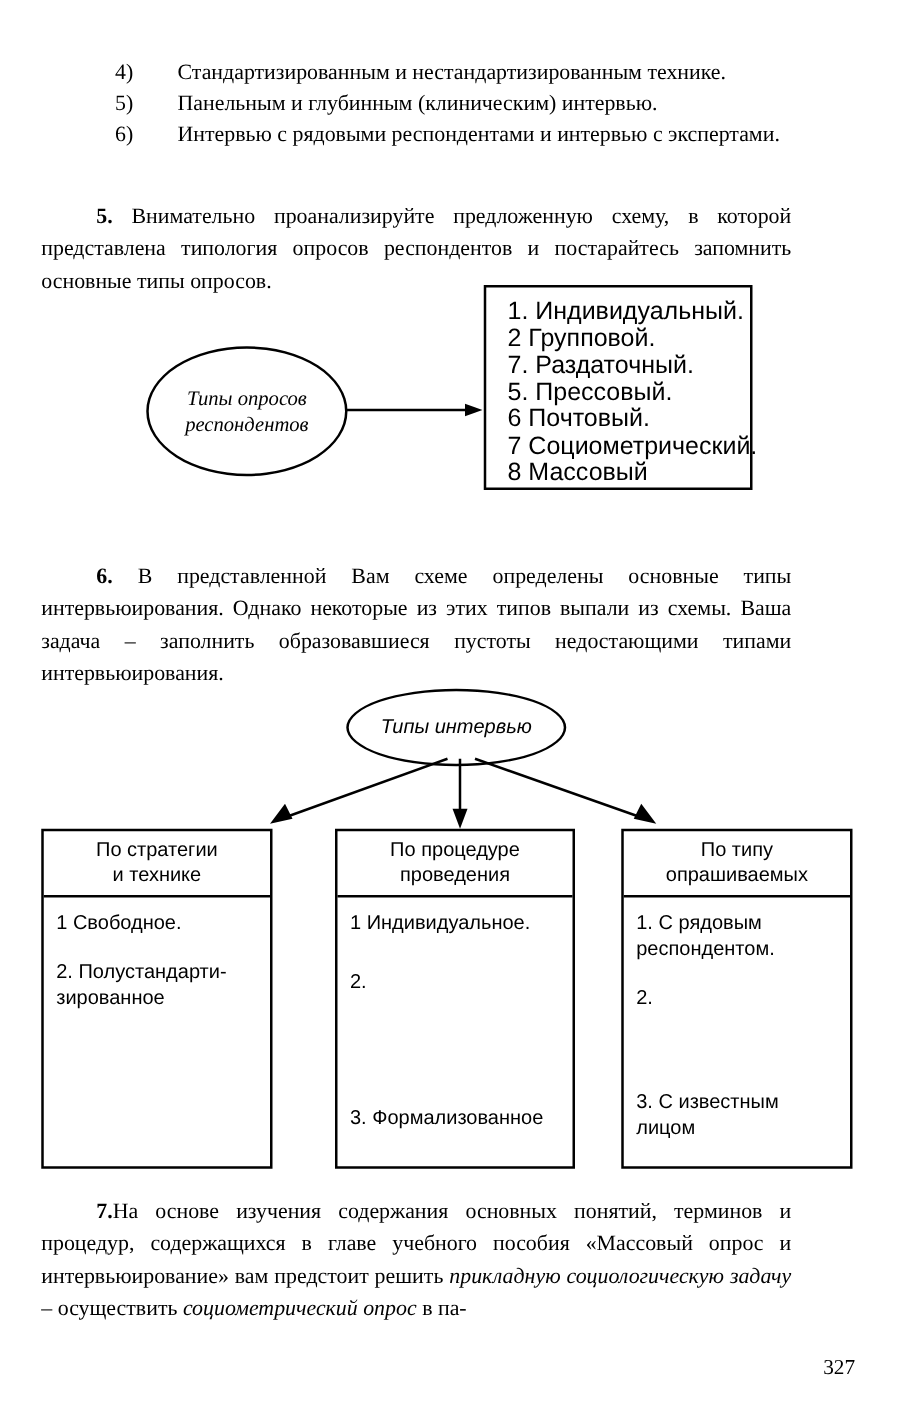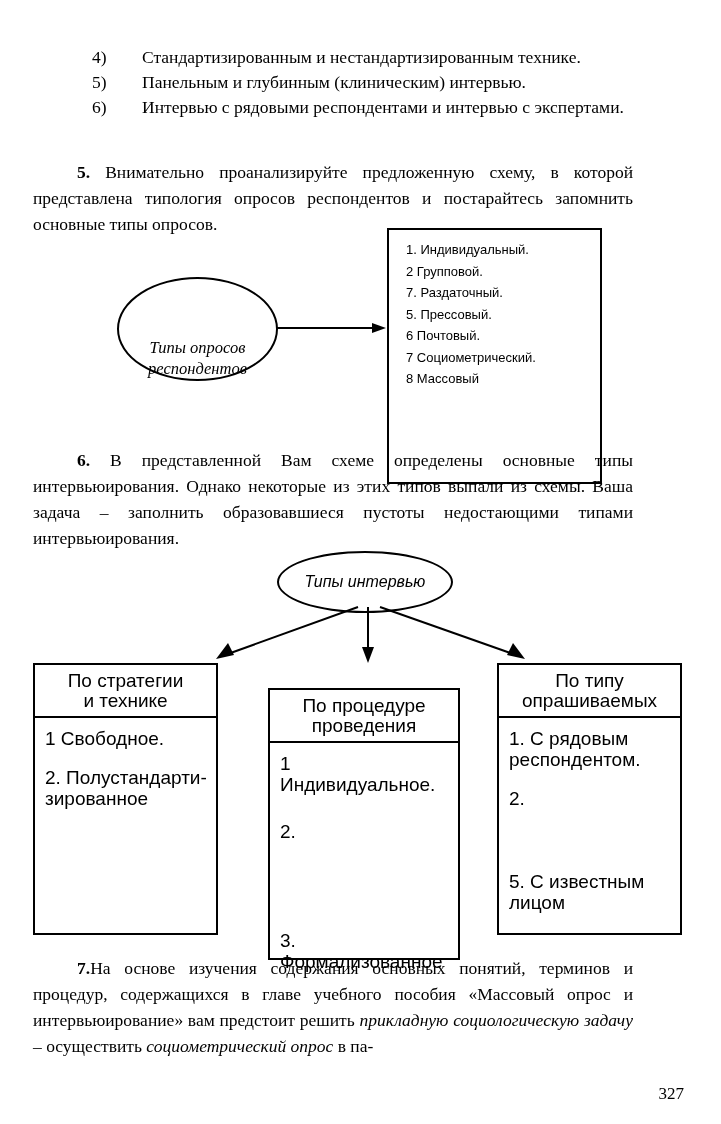--- a/index.html
+++ b/index.html
@@ -65,44 +65,44 @@
   
   .ellipse1 {
     position: absolute;
     left: 117px;
     top: 277px;
     width: 157px;
     height: 100px;
     border: 2px solid #000;
     border-radius: 50%;
     display: flex;
-    align-items: flex-end;
+    align-items: center;
     justify-content: center;
     text-align: center;
     font-style: italic;
     font-size: 16.5px;
     line-height: 21px;
   }
   .arrow1 {
     position: absolute;
     left: 276px;
     top: 322px;
     width: 110px;
     height: 12px;
   }
   .box1 {
     position: absolute;
     left: 387px;
     top: 228px;
     width: 215px;
-    height: 256px;
+    height: 164px;
     border: 2px solid #000;
     box-sizing: border-box;
     font-family: "Liberation Sans", sans-serif;
-    font-size: 13px;
+    font-size: 20px;
     line-height: 21.5px;
     padding: 9px 0 0 17px;
   }
   .box1 .item { white-space: nowrap; }
 
   
   .ellipse2 {
     position: absolute;
     left: 277px;
     top: 551px;
@@ -122,38 +122,38 @@
     left: 150px;
     top: 605px;
     width: 440px;
     height: 60px;
   }
   .col {
     position: absolute;
     border: 2px solid #000;
     box-sizing: border-box;
     font-family: "Liberation Sans", sans-serif;
-    font-size: 19px;
+    font-size: 16px;
     line-height: 21px;
     top: 663px;
     height: 272px;
   }
   .col .head {
     text-align: center;
     padding: 6px 4px 5px 4px;
     border-bottom: 2px solid #000;
     line-height: 20px;
   }
   .col .body {
     padding: 10px 8px 0 10px;
   }
   .col .body .entry { margin-bottom: 18px; }
 
   #col1 { left: 33px; width: 185px; }
-  #col2 { left: 268px; width: 192px; margin-top: 25px; }
+  #col2 { left: 268px; width: 192px; }
   #col3 { left: 497px; width: 185px; }
 
   
   .page-number {
     position: absolute;
     right: 37px;
     bottom: 20px;
     font-size: 17px;
   }
 </style>
@@ -249,21 +249,21 @@
 
   <div class="col" id="col3">
     <div class="head">
       <div>По типу</div>
       <div>опрашиваемых</div>
     </div>
     <div class="body">
       <div class="entry" style="white-space:pre-line">1. С рядовым
 респондентом.</div>
       <div class="entry" style="white-space:pre-line;margin-bottom:62px">2.</div>
-      <div class="entry" style="white-space:pre-line">5. С известным
+      <div class="entry" style="white-space:pre-line">3. С известным
 лицом</div>
     </div>
   </div>
 
   <div class="para" id="para7">
     <span class="indent"></span><b>7.</b><span>На основе изучения содержания основных понятий, терминов и процедур, содержащихся в главе учебного пособия «Массовый опрос и интервьюирование» вам предстоит решить </span><i>прикладную социологическую задачу</i><span> – осуществить </span><i>социометрический опрос</i><span> в па-</span>
   </div>
 
   <div class="page-number">327</div>
 

